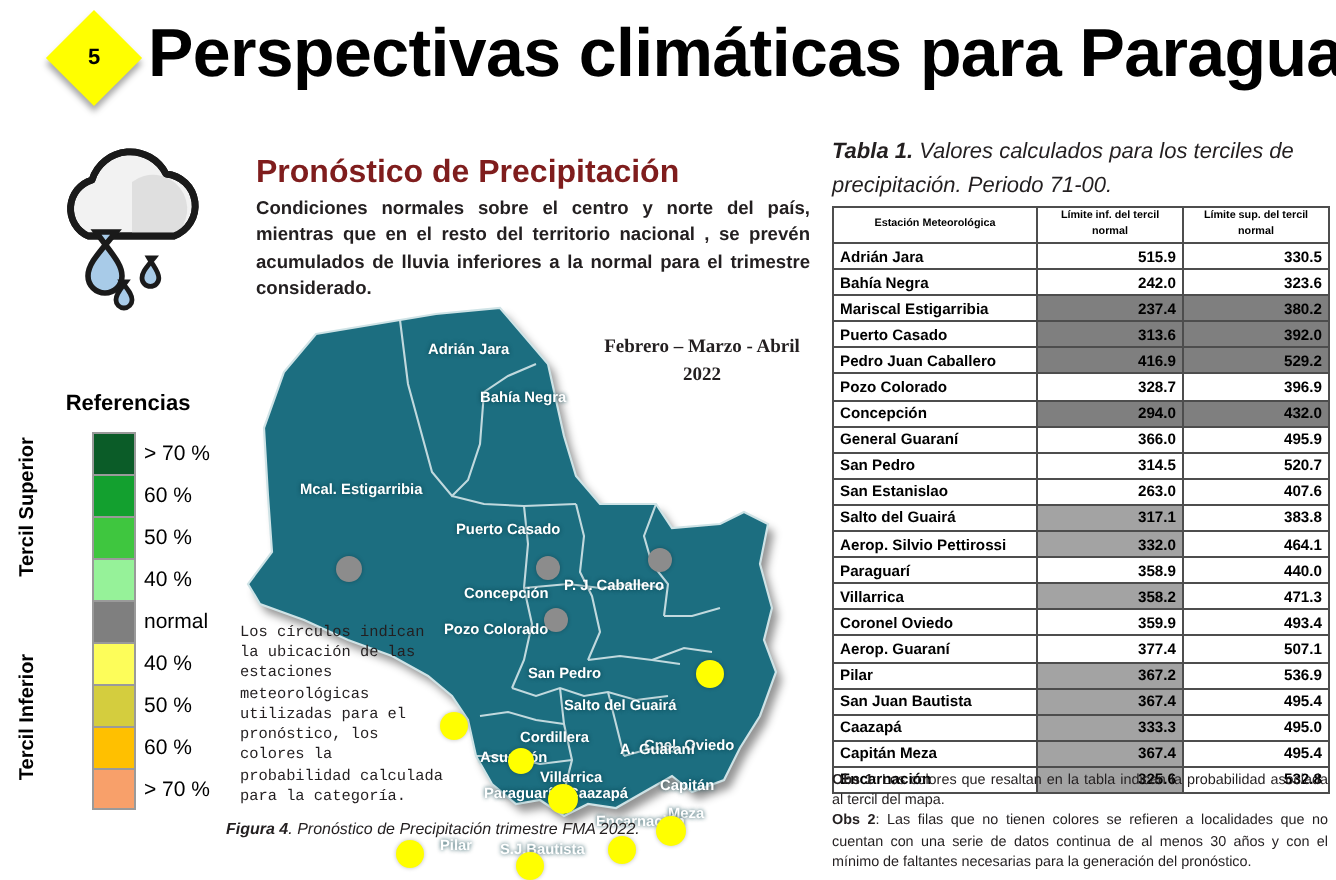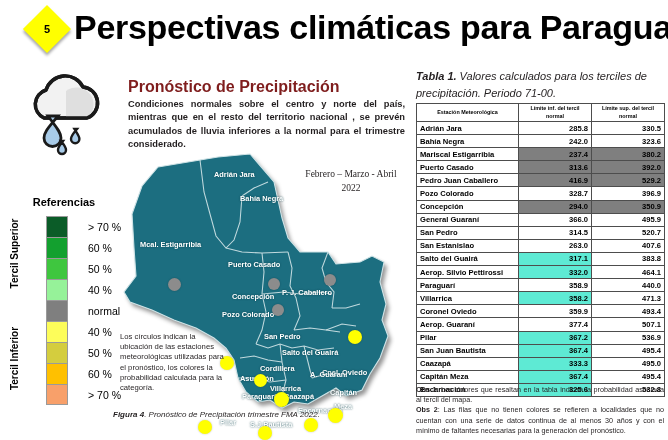--- a/index.html
+++ b/index.html
@@ -45,21 +45,21 @@
 
   
   #ref-title {
     position:absolute; left:8px; top:196px; width:112px;
     text-align:center; font-size:11px; font-weight:bold; color:#000;
   }
   #legend { position:absolute; left:46px; top:216px; width:22px; }
   .lg-sw { width:22px; height:21px; border:1px solid #9a9a9a; border-bottom:none; }
   .lg-sw:last-child { border-bottom:1px solid #9a9a9a; }
   .lg-lbl {
-    position:absolute; left:88px; width:48px; height:21px;
+    position:absolute; left:72px; width:48px; height:21px;
     display:flex; align-items:center; justify-content:flex-start;
     font-size:10.5px; color:#000; white-space:nowrap;
   }
   .tercil-lbl {
     position:absolute; left:14px; width:86px; text-align:center;
     font-size:10px; font-weight:bold; color:#000;
     transform-origin: 50% 50%;
   }
   #tercil-sup { top:248px; transform: translateX(-43px) rotate(-90deg); }
   #tercil-inf { top:353px; transform: translateX(-43px) rotate(-90deg); }
@@ -71,26 +71,26 @@
     position:absolute; font-size:7.4px; font-weight:bold; color:#ffffff;
     white-space:nowrap; text-shadow: 0 0 2px rgba(0,60,70,0.9);
     pointer-events:none;
   }
   .stn-dot {
     position:absolute; border-radius:50%;
     box-shadow: 0 0 2px rgba(0,0,0,0.25);
   }
   #fma-label {
     position:absolute; left:293px; top:168px; width:116px;
-    text-align:center; font-size:9.5px; font-weight:normal; color:#231f20;
+    text-align:center; font-size:9.5px; font-weight:bold; color:#231f20;
     font-family:"Liberation Serif", serif; line-height:1.45;
   }
   #map-note {
-    position:absolute; left:120px; top:332px; width:104px;
-    font-size:7.7px; color:#231f20; line-height:1.33;
+    position:absolute; left:120px; top:312px; width:104px;
+    font-size:7.7px; color:#231f20; line-height:1.33;font-family:Liberation Mono, monospace;
   }
   #fig-caption {
     position:absolute; left:113px; top:410px; width:300px;
     font-size:8px; color:#231f20; font-style:italic;
   }
   #fig-caption b { font-style:italic; }
 
   
   #tbl-caption {
     position:absolute; left:416px; top:68px; width:248px;
@@ -105,21 +105,21 @@
     border:1px solid #4d4d4d; height:13.1px; padding:0 3px;
     font-size:7.6px; font-weight:bold; color:#000; background:#fff;
   }
   th {
     font-size:5.4px; font-weight:bold; text-align:center;
     height:18px; line-height:1.35; padding:1px 2px;
   }
   td.name { text-align:left; }
   td.val  { text-align:right; }
   td.gray   { background:#7f7f7f; }
-  td.yellow { background:#5eead4; }
+  td.yellow { background:#a3a3a3; }
 
   #obs {
     position:absolute; left:416px; top:385px; width:248px;
     font-size:7.2px; color:#231f20; line-height:1.42; text-align:justify;
   }
   #obs b { font-weight:bold; }
 </style>
 </head>
 <body>
 
@@ -210,21 +210,21 @@
              L206 100 L214 112 L238 110 L250 104 L262 110 L258 130
              L264 152 L260 168 L266 184 L258 206 L248 222 L240 238
              L224 244 L214 236 L200 244 L186 252 L172 250 L160 256
              L148 248 L136 250 L124 240 L116 226 L112 208 L104 196
              L92 186 L74 176 L52 168 L30 158 L8 150 L2 140
              L14 124 L12 96 L10 62 L20 34 Z" fill="none" stroke="#cfe3e6" stroke-width="1.1"></path>
     </svg>
     <div id="map-labels">
         <div class="map-lbl" style="left: 92px; top: 18px;">Adrián Jara</div>
         <div class="map-lbl" style="left: 118px; top: 42px;">Bahía Negra</div>
-        <div class="map-lbl" style="left: 18px; top: 88px;">Mcal. Estigarribia</div>
+        <div class="map-lbl" style="left: 28px; top: 88px;">Mcal. Estigarribia</div>
         <div class="map-lbl" style="left: 106px; top: 108px;">Puerto Casado</div>
         <div class="map-lbl" style="left: 110px; top: 140px;">Concepción</div>
         <div class="map-lbl" style="left: 160px; top: 136px;">P. J. Caballero</div>
         <div class="map-lbl" style="left: 100px; top: 158px;">Pozo Colorado</div>
         <div class="map-lbl" style="left: 142px; top: 180px;">San Pedro</div>
         <div class="map-lbl" style="left: 160px; top: 196px;">Salto del Guairá</div>
         <div class="map-lbl" style="left: 138px; top: 212px;">Cordillera</div>
         <div class="map-lbl" style="left: 164px; top: 216px; padding-left: 36px;">Cnel. Oviedo</div>
         <div class="map-lbl" style="left: 118px; top: 222px;">Asunción</div>
         <div class="map-lbl" style="left: 188px; top: 218px;">A. Guaraní</div>
@@ -278,21 +278,21 @@
       <thead>
         <tr>
           <th>Estación Meteorológica</th>
           <th>Límite inf. del tercil normal</th>
           <th>Límite sup. del tercil normal</th>
         </tr>
       </thead>
       <tbody id="tbl-body">
           <tr>
             <td class="name">Adrián Jara</td>
-            <td class="val">285.8</td>
+            <td class="val">515.9</td>
             <td class="val">330.5</td>
           </tr>
           <tr>
             <td class="name">Bahía Negra</td>
             <td class="val">242.0</td>
             <td class="val">323.6</td>
           </tr>
           <tr>
             <td class="name">Mariscal Estigarribia</td>
             <td class="val gray">237.4</td>
@@ -309,21 +309,21 @@
             <td class="val gray">529.2</td>
           </tr>
           <tr>
             <td class="name">Pozo Colorado</td>
             <td class="val">328.7</td>
             <td class="val">396.9</td>
           </tr>
           <tr>
             <td class="name">Concepción</td>
             <td class="val gray">294.0</td>
-            <td class="val gray">350.9</td>
+            <td class="val gray">432.0</td>
           </tr>
           <tr>
             <td class="name">General Guaraní</td>
             <td class="val">366.0</td>
             <td class="val">495.9</td>
           </tr>
           <tr>
             <td class="name">San Pedro</td>
             <td class="val">314.5</td>
             <td class="val">520.7</td>

